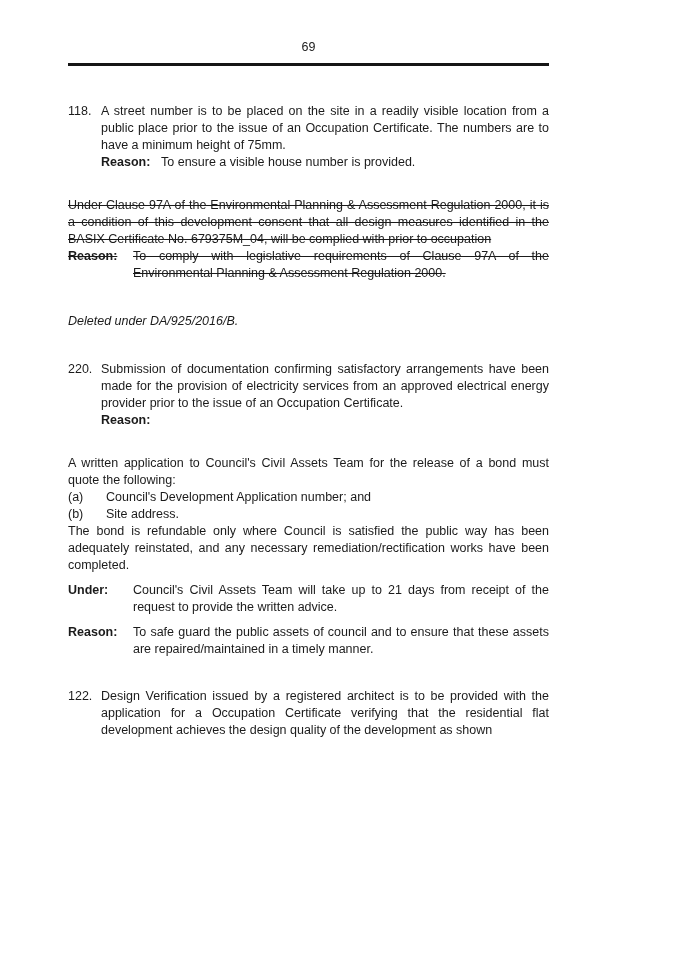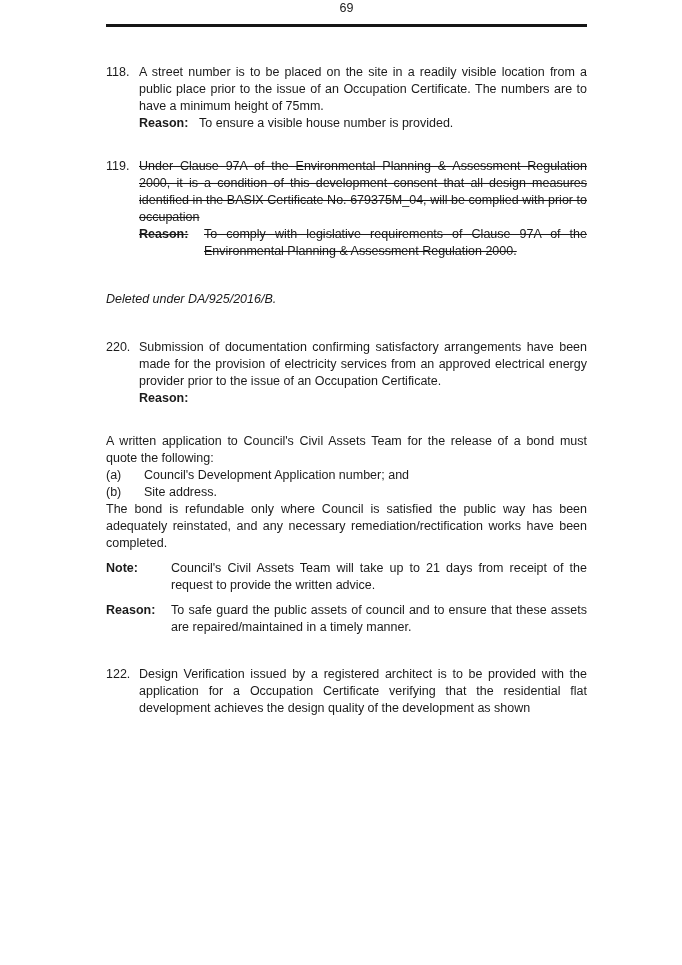--- a/index.html
+++ b/index.html
@@ -8,22 +8,23 @@
     width: 682px;
     height: 965px;
     background: #ffffff;
     font-family: "Liberation Sans", sans-serif;
     font-size: 12.5px;
     line-height: 17px;
     color: #1b1b1b;
     overflow: hidden;
   }
   .content {
-    margin-left: 106px;
+    margin-left: 68px;
     width: 481px;
+    padding-top: 39px;
   }
   .page-number { text-align: center; }
   .header-rule { height: 2.5px; background: #161616; margin-top: 7px; }
 
   p { margin: 0; }
   .just { text-align: justify; }
 
   .item { display: flex; }
   .item-num { width: 33px; flex: none; }
   .item-body { flex: 1; min-width: 0; }
@@ -64,21 +65,20 @@
       <div class="item-body">
         <p class="just">A street number is to be placed on the site in a readily visible location from a public place prior to the issue of an Occupation Certificate. The numbers are to have a minimum height of 75mm.</p>
         <div class="kv">
           <span class="kv-label">Reason:</span>
           <span class="kv-text">To ensure a visible house number is provided.</span>
         </div>
       </div>
     </div>
 
     <div class="item m119">
-      <div class="item-num">119.</div>
       <div class="item-body">
         <p class="just struck">Under Clause 97A of the Environmental Planning &amp; Assessment Regulation 2000, it is a condition of this development consent that all design measures identified in the BASIX Certificate No. 679375M_04, will be complied with prior to occupation</p>
         <div class="kv kv-wide struck">
           <span class="kv-label">Reason:</span>
           <span class="kv-text just">To comply with legislative requirements of Clause 97A of the Environmental Planning &amp; Assessment Regulation 2000.</span>
         </div>
       </div>
     </div>
 
     <p class="italic m-deleted">Deleted under DA/925/2016/B.</p>
@@ -101,21 +101,21 @@
           <span class="sub-text">Council's Development Application number; and</span>
         </div>
         <div class="sub">
           <span class="sub-label">(b)</span>
           <span class="sub-text">Site address.</span>
         </div>
         <p class="just">The bond is refundable only where Council is satisfied the public way has been adequately reinstated, and any necessary remediation/rectification works have been completed.</p>
 
 
         <div class="kv kv-wide m-note">
-          <span class="kv-label">Note:</span>
+          <span class="kv-label">Under:</span>
           <span class="kv-text just">Council's Civil Assets Team will take up to 21 days from receipt of the request to provide the written advice.</span>
         </div>
 
         <div class="kv kv-wide m-reason2">
           <span class="kv-label">Reason:</span>
           <span class="kv-text just">To safe guard the public assets of council and to ensure that these assets are repaired/maintained in a timely manner.</span>
         </div>
       </div>
     </div>
 

